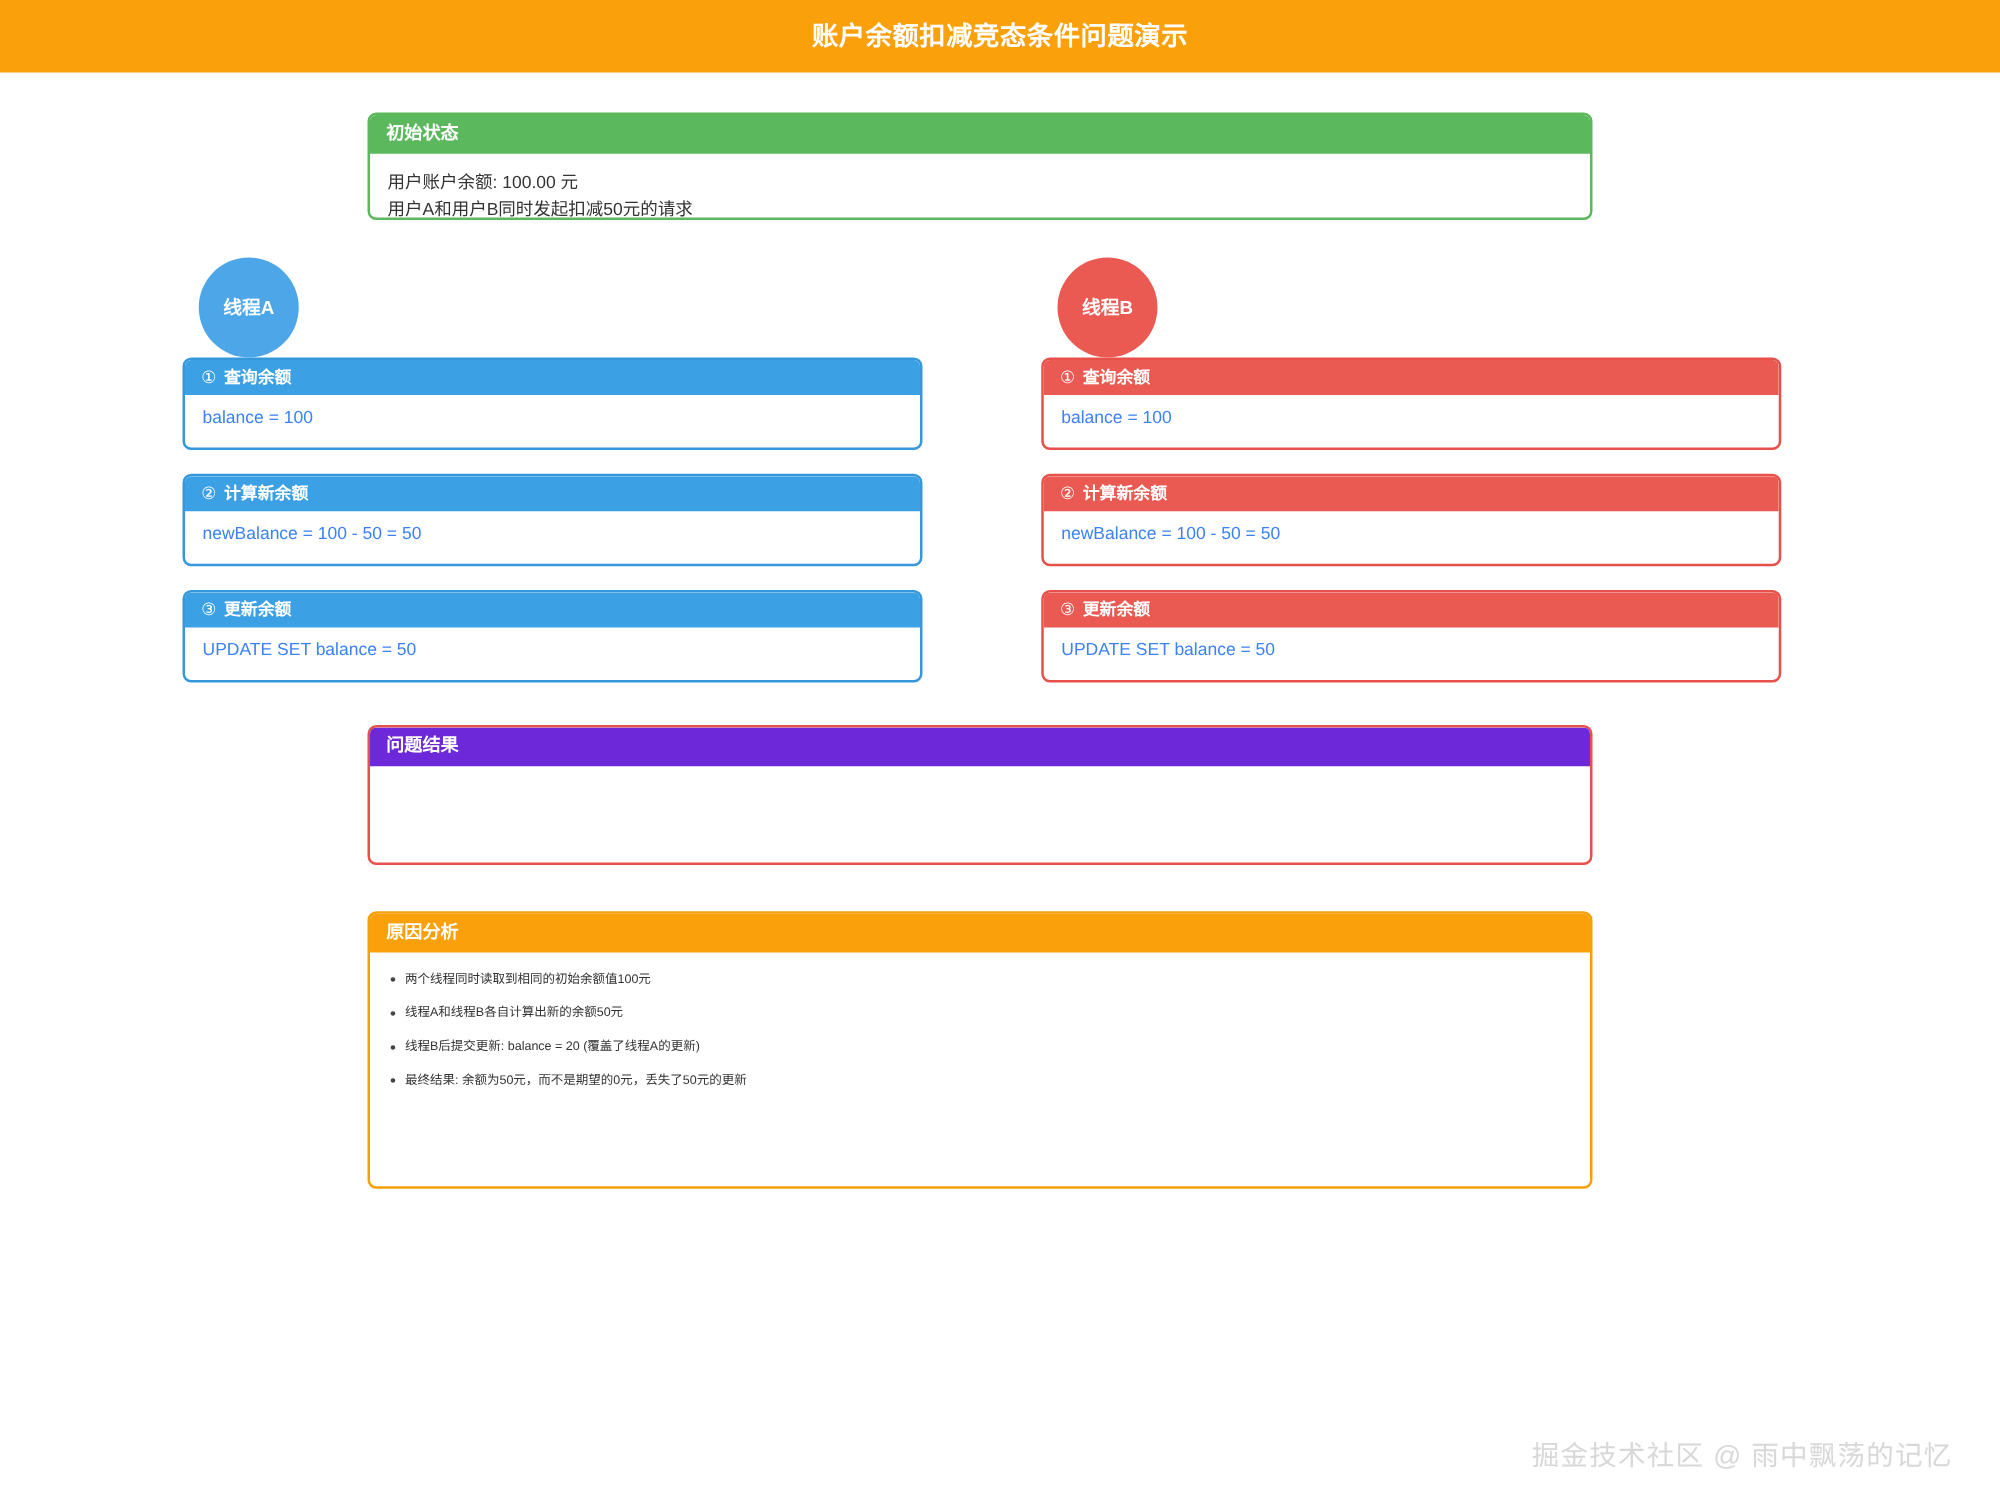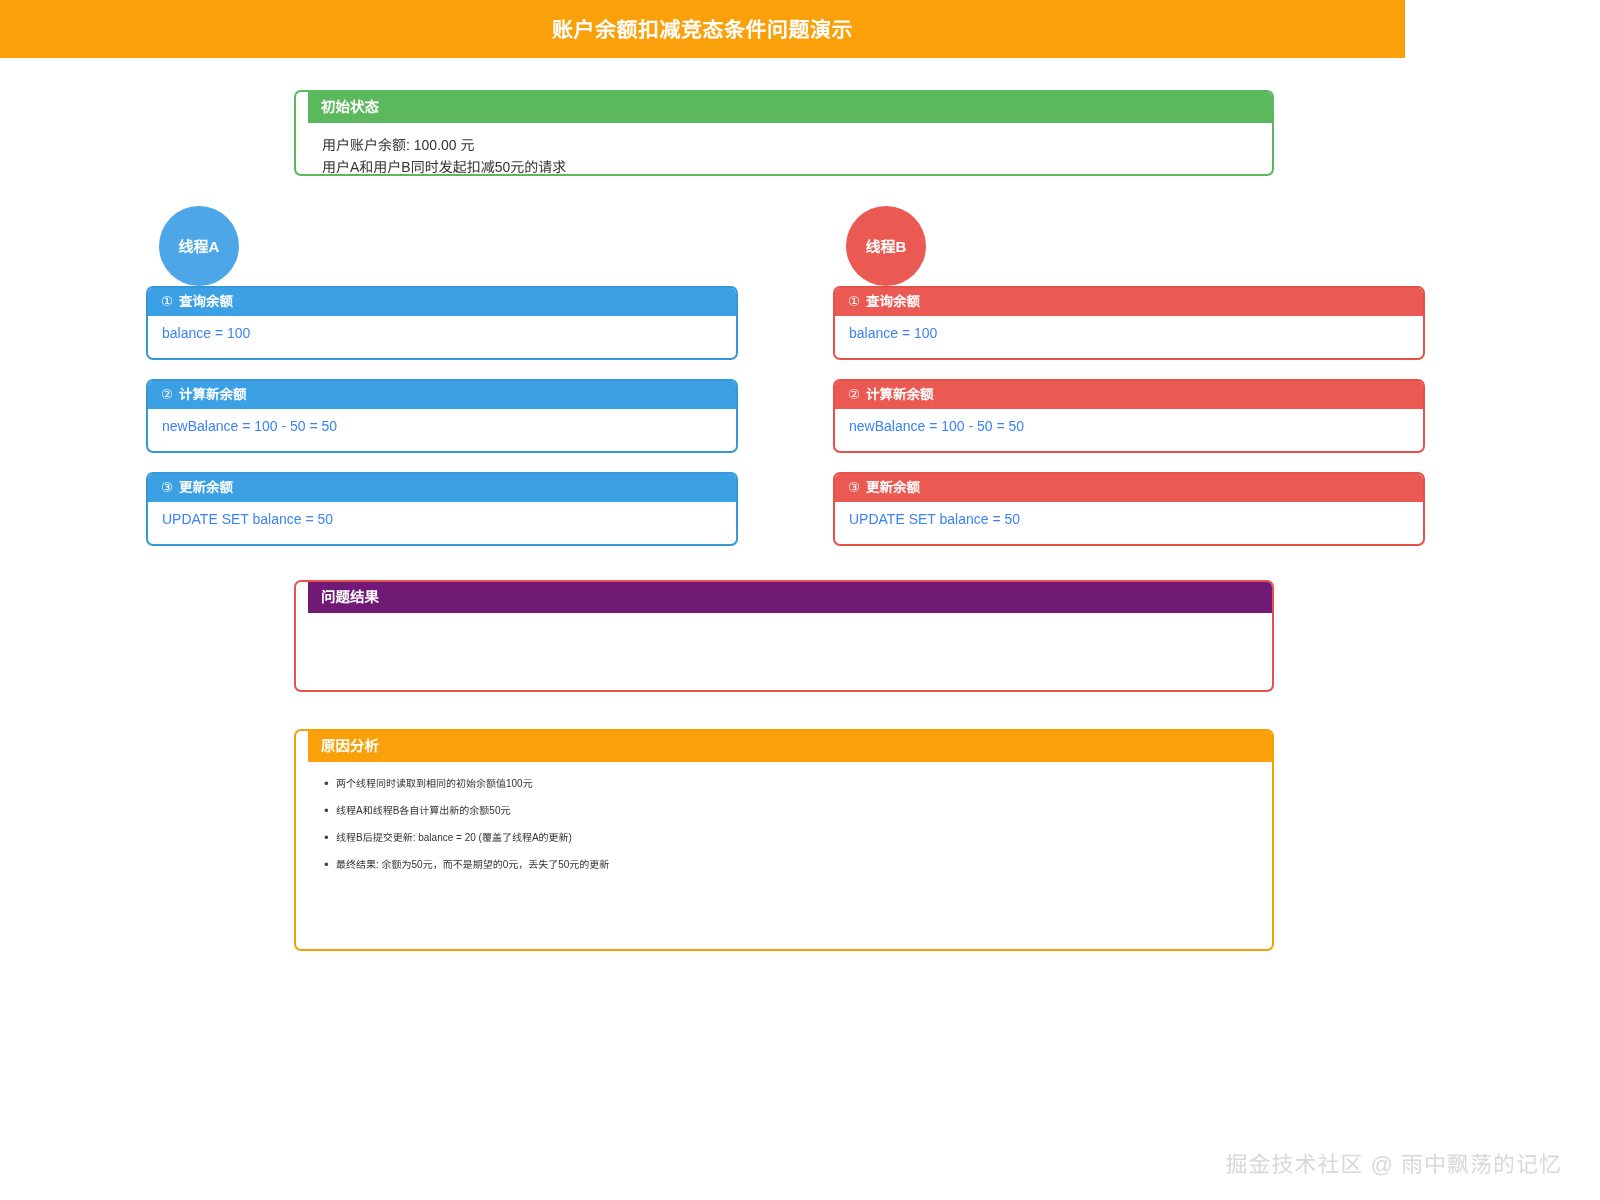--- a/index.html
+++ b/index.html
@@ -16,21 +16,21 @@
     font-family: "Liberation Sans", "DejaVu Sans", sans-serif;
     color: #333333;
     -webkit-font-smoothing: antialiased;
   }
 
   
   .page-header {
     position: absolute;
     left: 0;
     top: 0;
-    width: 1405px;
+    width: 1600px;
     height: 58px;
     background: #f9a00b;
     display: flex;
     align-items: center;
     justify-content: center;
     box-sizing: border-box;
   }
   .page-header .title {
     color: #ffffff;
     font-size: 21px;
@@ -41,21 +41,20 @@
 
   
   .panel {
     position: absolute;
     box-sizing: border-box;
     border-style: solid;
     border-width: 2px;
     border-radius: 7px;
     background: #ffffff;
     overflow: hidden;
-    padding-left: 12px;
   }
   .panel > .panel-head {
     box-sizing: border-box;
     height: 31px;
     display: flex;
     align-items: center;
     padding: 0 13px;
     color: #ffffff;
     font-size: 14.5px;
     font-weight: bold;
@@ -158,21 +157,21 @@
   #thread-b-column .step-head   { background: #ea5a52; }
 
   
   #problem-result {
     left: 294px;
     top: 580px;
     width: 980px;
     height: 112px;
     border-color: #e8514a;
   }
-  #problem-result .panel-head { background: #701a75; }
+  #problem-result .panel-head { background: #6d28d9; }
   #problem-result .panel-body { padding-top: 10px; }
 
   
   #reason-analysis {
     left: 294px;
     top: 729px;
     width: 980px;
     height: 222px;
     border-color: #f5a009;
   }

